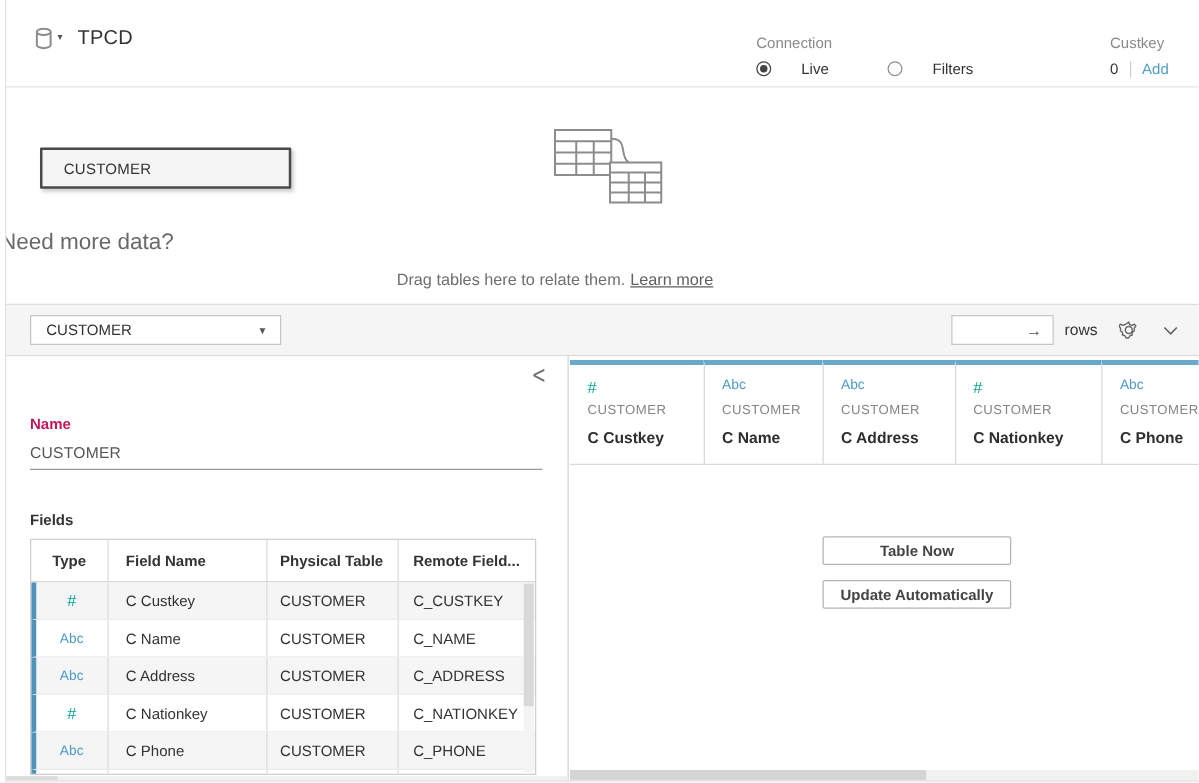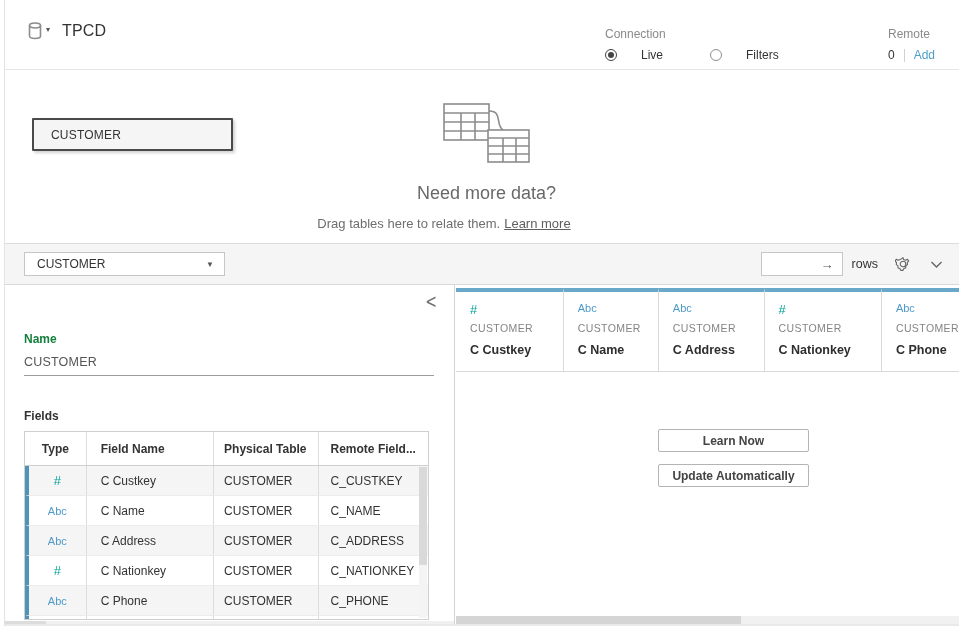--- a/index.html
+++ b/index.html
@@ -34,22 +34,22 @@
 
   
   .canvas { position:absolute; left:0; top:71px; width:959px; height:173px;
     background:#fff; border-bottom:1px solid #dcdcdc; }
   .table-node { position:absolute; left:32px; top:47px; width:201px; height:33px;
     background:#f5f5f5; border:2px solid #4a4a4a; border-radius:1px;
     box-shadow:2px 2px 3px rgba(0,0,0,0.18);
     display:flex; align-items:center; padding-left:17px;
     font-size:12px; color:#333; letter-spacing:0.2px; cursor:pointer; }
   .illus { position:absolute; left:431px; top:32px; }
-  .need-more { position:absolute; left:0; top:112px; width:959px; text-align:center;
-    font-size:18px; color:#696969; font-weight:400;padding-left:14px; }
+  .need-more { position:absolute; left:0; top:112px; width:959px; text-align:left;
+    font-size:18px; color:#696969; font-weight:400; }
   .hint-line { position:absolute; left:0; top:145px; width:888px; text-align:center;
     font-size:13px; color:#6e6e6e; }
   .learn-more { color:#5f5f5f; text-decoration:underline; cursor:pointer; margin-left:4px; }
 
   
   .toolbar { position:absolute; left:0; top:244px; width:959px; height:41px;
     background:#f5f5f5; border-bottom:1px solid #d9d9d9;
     display:flex; align-items:center; }
   .table-select { position:absolute; left:24px; top:8px; width:201px; height:24px;
     background:#fff; border:1px solid #c6c6c6; display:flex; align-items:center;
@@ -64,21 +64,21 @@
   .rows-label { font-size:12.5px; color:#333; margin-left:9px; }
   .gear { margin-left:17px; cursor:pointer; display:flex; }
   .tb-chevron { margin-left:19px; cursor:pointer; display:flex; }
 
   
   .main { position:absolute; left:0; top:285px; width:959px; height:341px; }
   .left-panel { position:absolute; left:0; top:0; width:455px; height:341px;
     background:#fff; border-right:1px solid #d4d4d4; }
   .collapse-ctl { position:absolute; right:17px; top:8px; font-size:14px; color:#707070;
     cursor:pointer; font-family:"DejaVu Sans",sans-serif; transform:scaleY(1.4); }
-  .name-label { position:absolute; left:24px; top:47px; font-size:12px; font-weight:700; color:#15803d; }
+  .name-label { position:absolute; left:24px; top:47px; font-size:12px; font-weight:700; color:#be185d; }
   .name-value { position:absolute; left:24px; top:64px; width:410px; height:27px;
     font-size:12.5px; color:#555; display:flex; align-items:center;
     border-bottom:1px solid #9c9c9c; letter-spacing:0.2px; }
   .fields-label { position:absolute; left:24px; top:124px; font-size:12px; font-weight:700; color:#333; }
   .fields-table { position:absolute; left:24px; top:146px; width:405px; height:189px;
     border:1px solid #cfcfcf; overflow:hidden; background:#fff; }
   .ft-row { display:flex; width:100%;text-align:right; }
   .ft-head { height:34px; border-bottom:1px solid #cfcfcf; }
   .ft-head .ft-cell { font-weight:700; font-size:12px; color:#333; }
   .ft-body { height:30px; border-left:4px solid #4f93b8; border-bottom:1px solid #ececec; }
@@ -150,21 +150,21 @@
           <span>Live</span>
         </label>
         <label class="radio-row">
           <span class="radio-dot"></span>
           <span>Filters</span>
         </label>
       </div>
     </div>
 
     <div class="filters-group">
-      <div class="group-label">Remote</div>
+      <div class="group-label">Custkey</div>
       <div class="filters-row">
         <span>0</span>
         <span class="vdiv"></span>
         <a class="add-link">Add</a>
       </div>
     </div>
   </div>
 
   <div class="canvas">
     <div class="table-node">CUSTOMER</div>
@@ -312,21 +312,21 @@
           <span class="g-table">CUSTOMER</span>
           <span class="g-field">C Nationkey</span>
         </div>
         <div class="g-col">
           <span class="g-type type-str">Abc</span>
           <span class="g-table">CUSTOMER</span>
           <span class="g-field">C Phone</span>
         </div>
       </div>
 
-      <button class="update-btn btn-now">Learn Now</button>
+      <button class="update-btn btn-now">Table Now</button>
       <button class="update-btn btn-auto">Update Automatically</button>
 
       <div class="rp-hscroll">
         <div class="rp-hthumb"></div>
       </div>
     </div>
   </div>
 
   <div class="bottom-strip"></div>
 </div>

